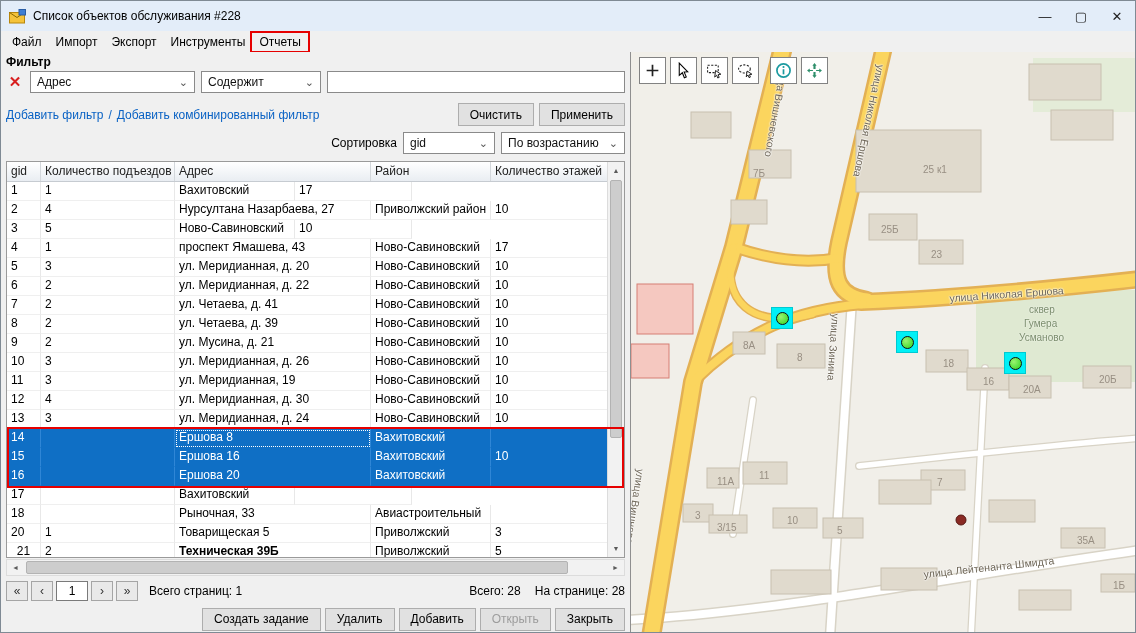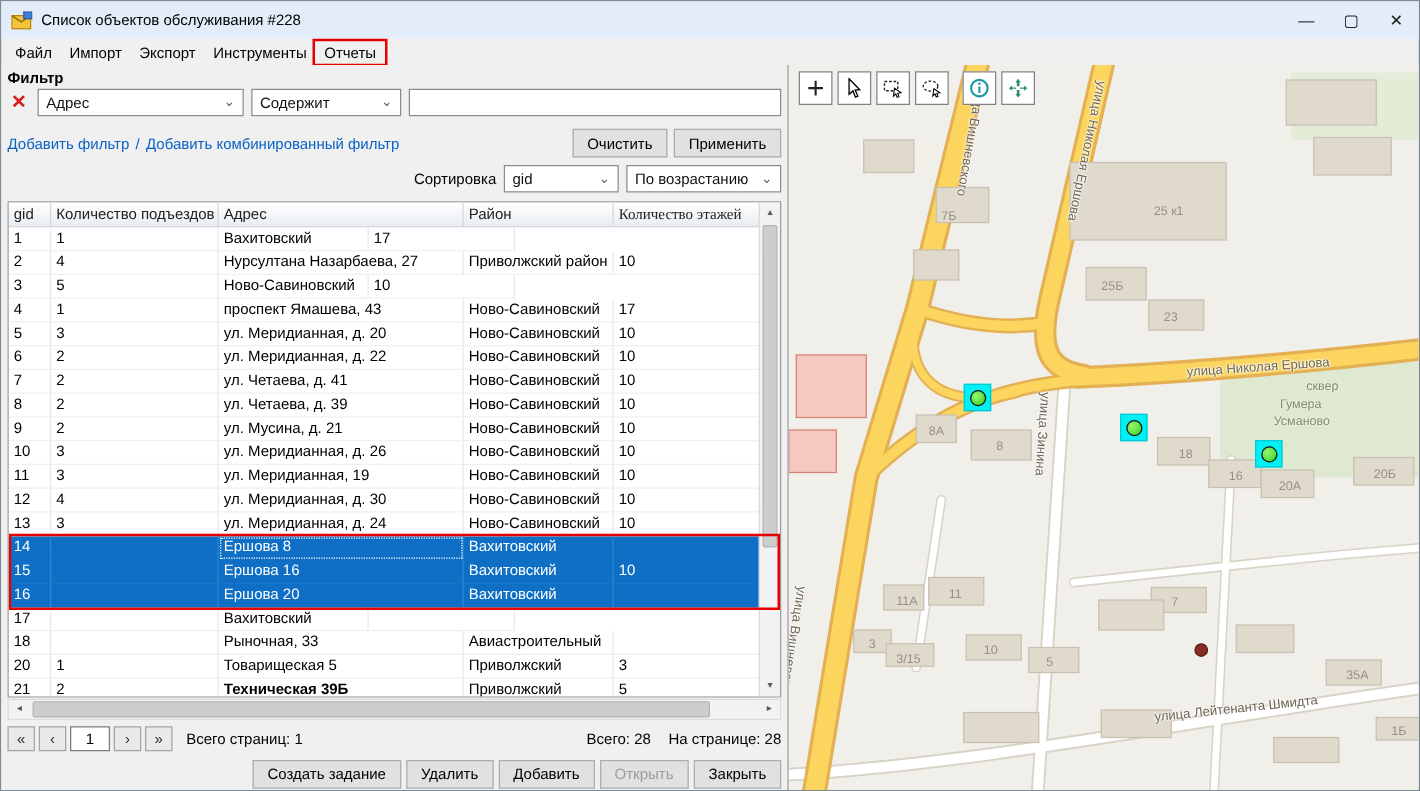--- a/index.html
+++ b/index.html
@@ -157,21 +157,21 @@
           <span class="chev">⌄</span>
         </div>
       </div>
 
       <div class="table-wrap">
         <div class="thead" id="thead">
             <div class="hcell" style="width: 34px;">gid</div>
             <div class="hcell" style="width: 134px;">Количество подъездов</div>
             <div class="hcell" style="width: 196px;">Адрес</div>
             <div class="hcell" style="width: 120px;">Район</div>
-            <div class="hcell" style="width: 117px; font-family: Liberation Serif, serif;">Количество этажей</div>
+            <div class="hcell" style="width: 117px;">Количество этажей</div>
           </div>
         <div class="tbody" id="tbody">
             <div class="trow">
               <div class="cell" style="width: 34px;">1</div>
               <div class="cell" style="width: 134px;">1</div>
               <div class="cell" style="width: 120px;">Вахитовский</div>
               <div class="cell" style="width: 117px;">17</div>
             </div>
             <div class="trow">
               <div class="cell" style="width: 34px;">2</div>
@@ -291,21 +291,21 @@
               <div class="cell" style="width: 117px;"></div>
             </div>
             <div class="trow">
               <div class="cell" style="width: 34px;">20</div>
               <div class="cell" style="width: 134px;">1</div>
               <div class="cell" style="width: 196px;">Товарищеская 5</div>
               <div class="cell" style="width: 120px;">Приволжский</div>
               <div class="cell" style="width: 117px;">3</div>
             </div>
             <div class="trow">
-              <div class="cell" style="width: 34px;">21</div>
+              <div class="cell" style="width: 34px; text-align: center;">21</div>
               <div class="cell" style="width: 134px;">2</div>
               <div class="cell" style="width: 196px; font-weight: bold;">Техническая 39Б</div>
               <div class="cell" style="width: 120px;">Приволжский</div>
               <div class="cell" style="width: 117px;">5</div>
             </div>
           </div>
         <div class="vscroll">
           <div class="varrow">▲</div>
           <div class="vthumb"></div>
           <div class="varrow down">▼</div>
@@ -456,21 +456,21 @@
             </svg>
           </div>
         </div>
       <div id="map-labels">
           <div class="street-label" style="left: 160px; top: 12px; transform: rotate(100deg);">улица Вишневского</div>
           <div class="street-label" style="left: 256px; top: 14px; transform: rotate(102deg);">улица Николая Ершова</div>
           <div class="street-label" style="left: 318px; top: 240px; transform: rotate(-4deg);">улица Николая Ершова</div>
           <div class="street-label" style="left: 211px; top: 262px; transform: rotate(94deg);">улица Зинина</div>
           <div class="street-label" style="left: 16px; top: 418px; transform: rotate(99deg);">улица Вишневского</div>
           <div class="street-label" style="left: 292px; top: 516px; transform: rotate(-6deg);">улица Лейтенанта Шмидта</div>
-          <div class="area-label" style="left: 414px; top: 252px;">сквер</div>
+          <div class="area-label" style="left: 398px; top: 252px;">сквер</div>
           <div class="area-label" style="left: 393px; top: 266px;">Гумера</div>
           <div class="area-label" style="left: 388px; top: 280px;">Усманово</div>
           <div class="bldg-label" style="left: 122px; top: 116px;">7Б</div>
           <div class="bldg-label" style="left: 292px; top: 112px;">25 к1</div>
           <div class="bldg-label" style="left: 250px; top: 172px;">25Б</div>
           <div class="bldg-label" style="left: 300px; top: 197px;">23</div>
           <div class="bldg-label" style="left: 112px; top: 288px;">8А</div>
           <div class="bldg-label" style="left: 166px; top: 300px;">8</div>
           <div class="bldg-label" style="left: 312px; top: 306px;">18</div>
           <div class="bldg-label" style="left: 352px; top: 324px;">16</div>

